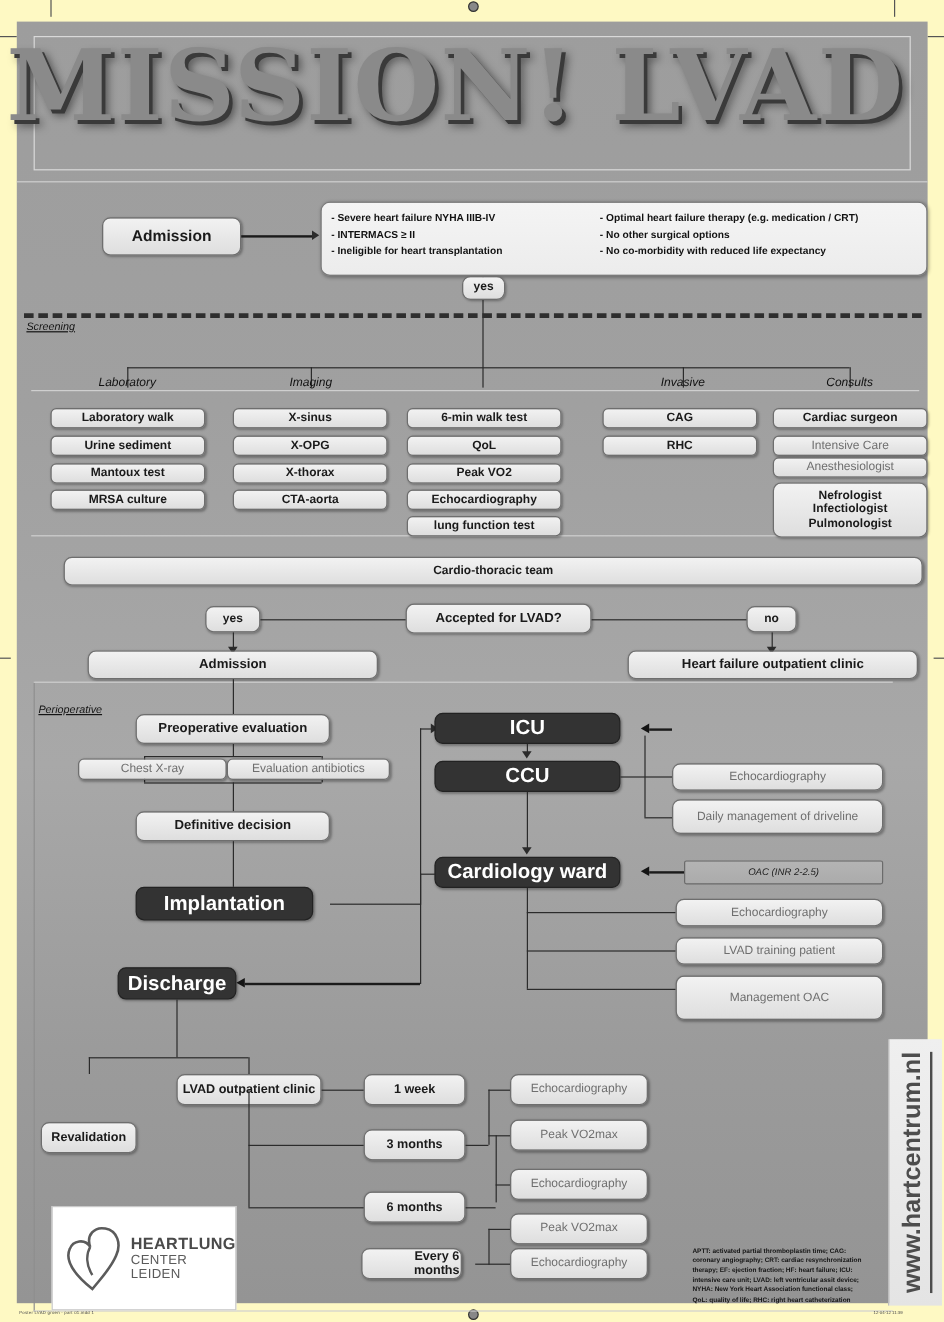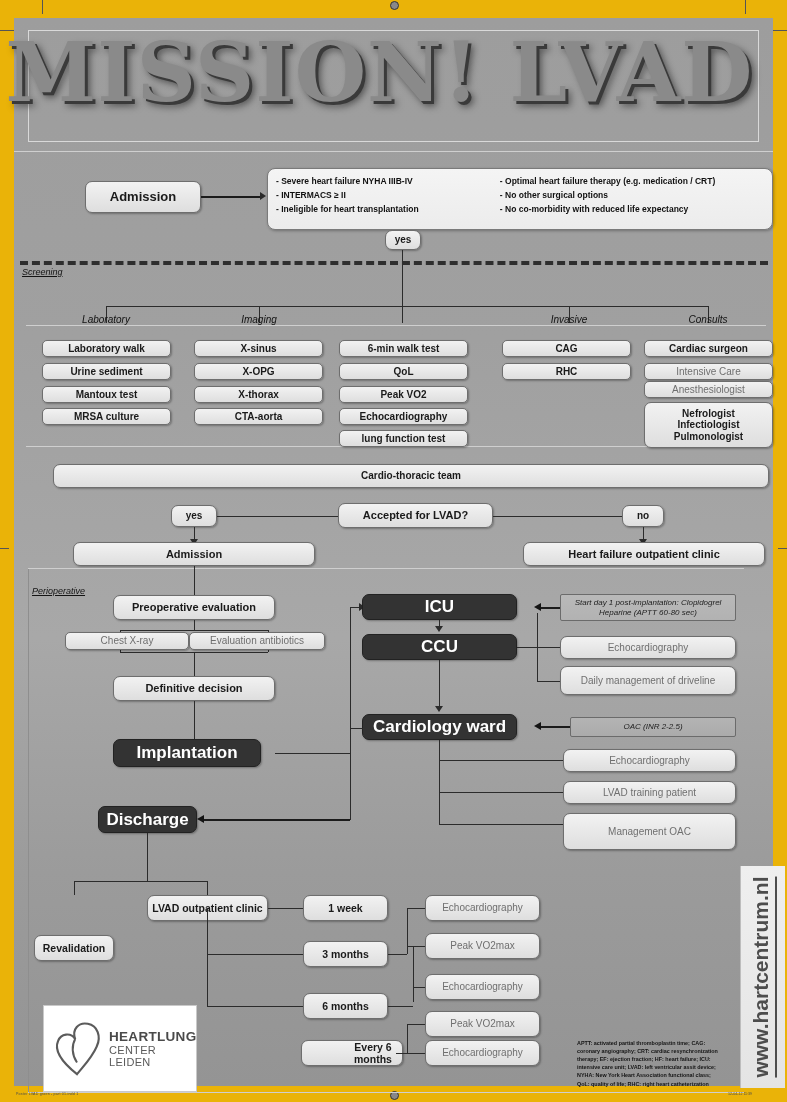--- a/index.html
+++ b/index.html
@@ -1,21 +1,21 @@
 <!DOCTYPE html>
 <html><head>
 <meta charset="utf-8">
 <title>MISSION! LVAD</title>
 <style>
   html,body{margin:0;padding:0;background:#ffffff;}
   body{font-family:"Liberation Sans",sans-serif;-webkit-font-smoothing:antialiased;}
 
   #poster{
     position:relative;width:787px;height:1102px;overflow:hidden;
-    background:#eab308;
+    background:#fef9c3;
   }
 
   
   .reg{position:absolute;background:#555;}
   .reg-dot{position:absolute;width:7px;height:7px;border-radius:50%;
            border:1px solid #333;background:#888;}
 
   
   #page{
     position:absolute;left:14px;top:18px;width:759px;height:1068px;
@@ -295,21 +295,20 @@
 
     <div class="box dark" style="left:348px;top:576px;width:155px;height:26px;">ICU</div>
     <div class="box dark" style="left:348px;top:616px;width:155px;height:26px;">CCU</div>
     <div class="box dark" style="left:348px;top:696px;width:155px;height:26px;">Cardiology ward</div>
 
     <div class="ln lnv" style="left:425px;top:602px;height:9px;"></div>
     <div class="arr arr-d" style="left:421px;top:608px;"></div>
     <div class="ln lnv" style="left:425px;top:642px;height:48px;"></div>
     <div class="arr arr-d" style="left:421px;top:688px;"></div>
 
-    <div class="box shade" style="left:546px;top:576px;width:176px;height:27px;">Start day 1 post-implantation: Clopidogrel Heparine (APTT 60-80 sec)</div>
     <div class="ln lnh ln-thick" style="left:527px;top:589px;width:19px;height:2px;"></div>
     <div class="arr arr-l" style="left:520px;top:585px;"></div>
 
     <div class="ln lnv" style="left:523px;top:595px;height:68px;"></div>
     <div class="ln lnh" style="left:503px;top:629px;width:43px;"></div>
     <div class="ln lnh" style="left:523px;top:663px;width:23px;"></div>
 
     <div class="box bold muted" style="left:546px;top:618px;width:176px;height:23px;font-size:10px;">Echocardiography</div>
     <div class="box bold muted" style="left:546px;top:648px;width:176px;height:29px;font-size:10px;">Daily management of driveline</div>
 
@@ -338,21 +337,21 @@
     <div class="ln lnh" style="left:60px;top:863px;width:133px;"></div>
     <div class="ln lnv" style="left:60px;top:863px;height:14px;"></div>
     <div class="ln lnv" style="left:193px;top:863px;height:14px;"></div>
 
     <div class="box bold" style="left:20px;top:877px;width:80px;height:26px;font-size:10.5px;margin-top:40px;">Revalidation</div>
     <div class="box bold" style="left:133px;top:877px;width:121px;height:26px;font-size:10.5px;">LVAD outpatient clinic</div>
 
     <div class="box bold" style="left:289px;top:877px;width:85px;height:26px;font-size:10.5px;">1 week</div>
     <div class="box bold" style="left:289px;top:923px;width:85px;height:26px;font-size:10.5px;">3 months</div>
     <div class="box bold" style="left:289px;top:975px;width:85px;height:26px;font-size:10.5px;">6 months</div>
-    <div class="box bold" style="left:287px;top:1022px;width:102px;height:26px;font-size:10.5px;padding-left:46px;">Every 6 months</div>
+    <div class="box bold" style="left:287px;top:1022px;width:84px;height:26px;font-size:10.5px;padding-left:46px;">Every 6 months</div>
 
     <div class="ln lnh" style="left:254px;top:890px;width:35px;"></div>
     <div class="ln lnv" style="left:193px;top:890px;height:98px;"></div>
     <div class="ln lnh" style="left:193px;top:936px;width:96px;"></div>
     <div class="ln lnh" style="left:193px;top:988px;width:96px;"></div>
 
     <div class="box bold muted" style="left:411px;top:877px;width:115px;height:26px;font-size:10px;">Echocardiography</div>
     <div class="box bold muted" style="left:411px;top:915px;width:115px;height:26px;font-size:10px;">Peak VO2max</div>
     <div class="box bold muted" style="left:411px;top:956px;width:115px;height:26px;font-size:10px;">Echocardiography</div>
     <div class="box bold muted" style="left:411px;top:993px;width:115px;height:26px;font-size:10px;">Peak VO2max</div>

